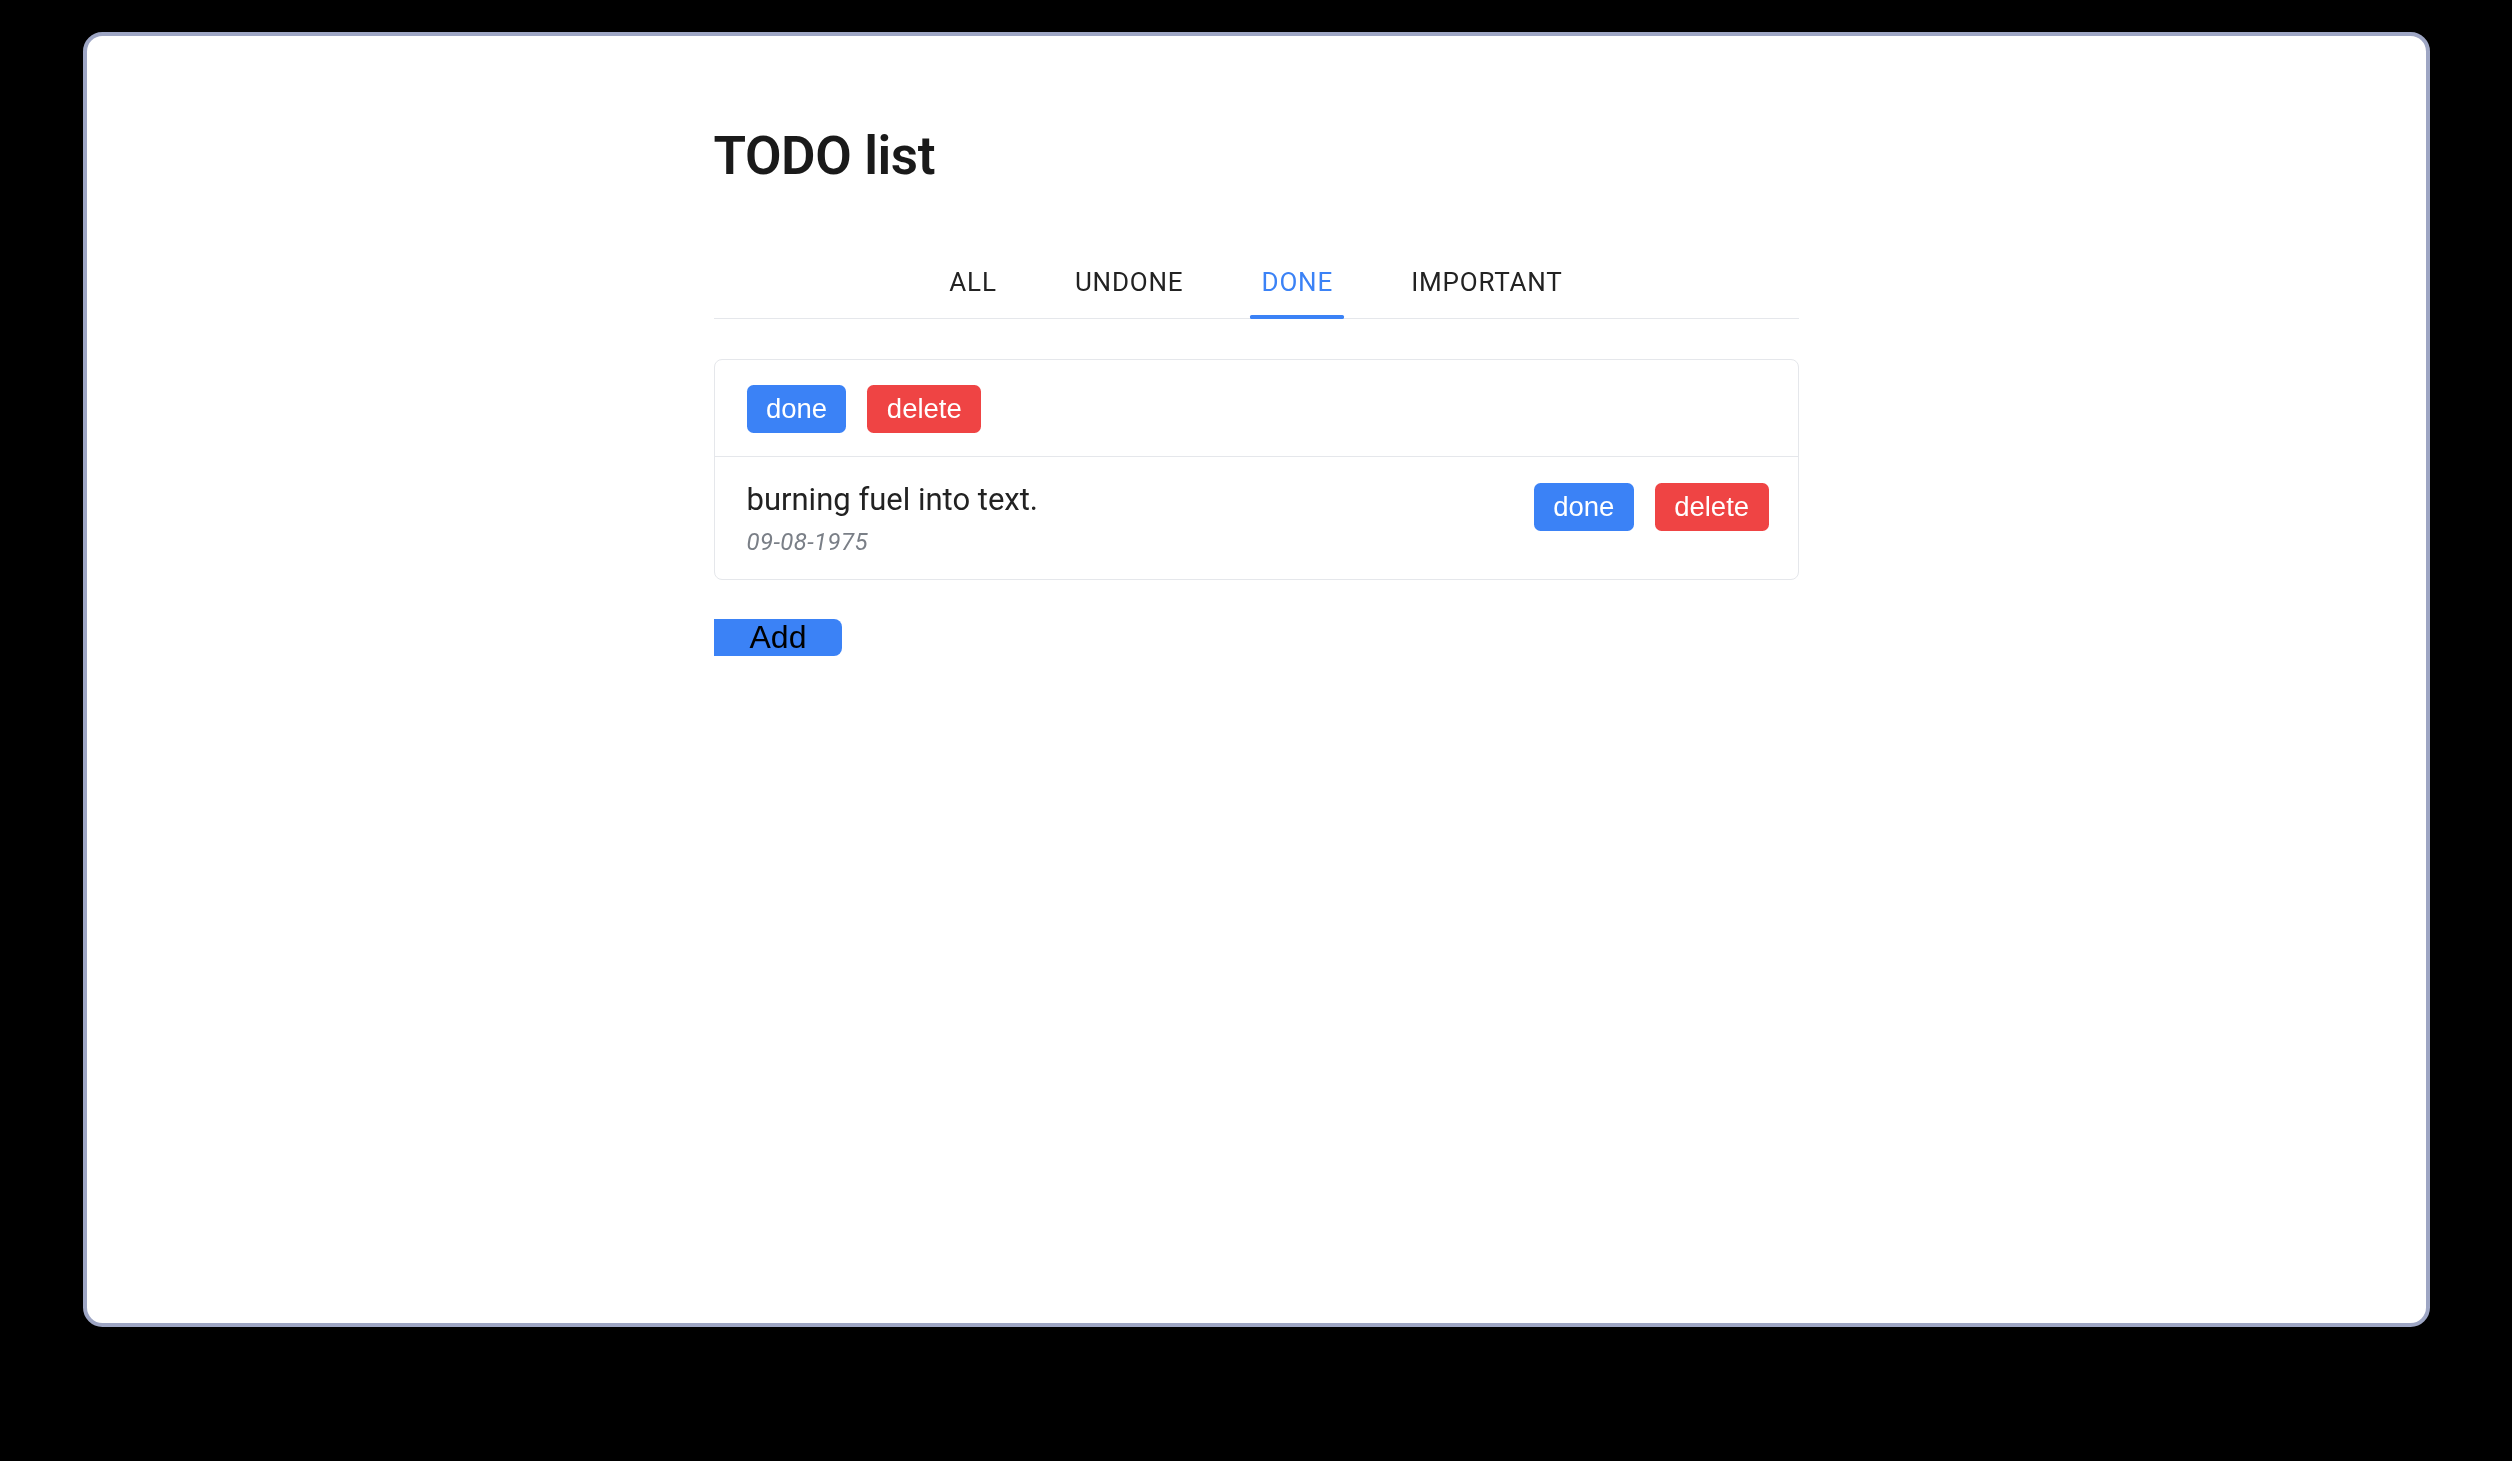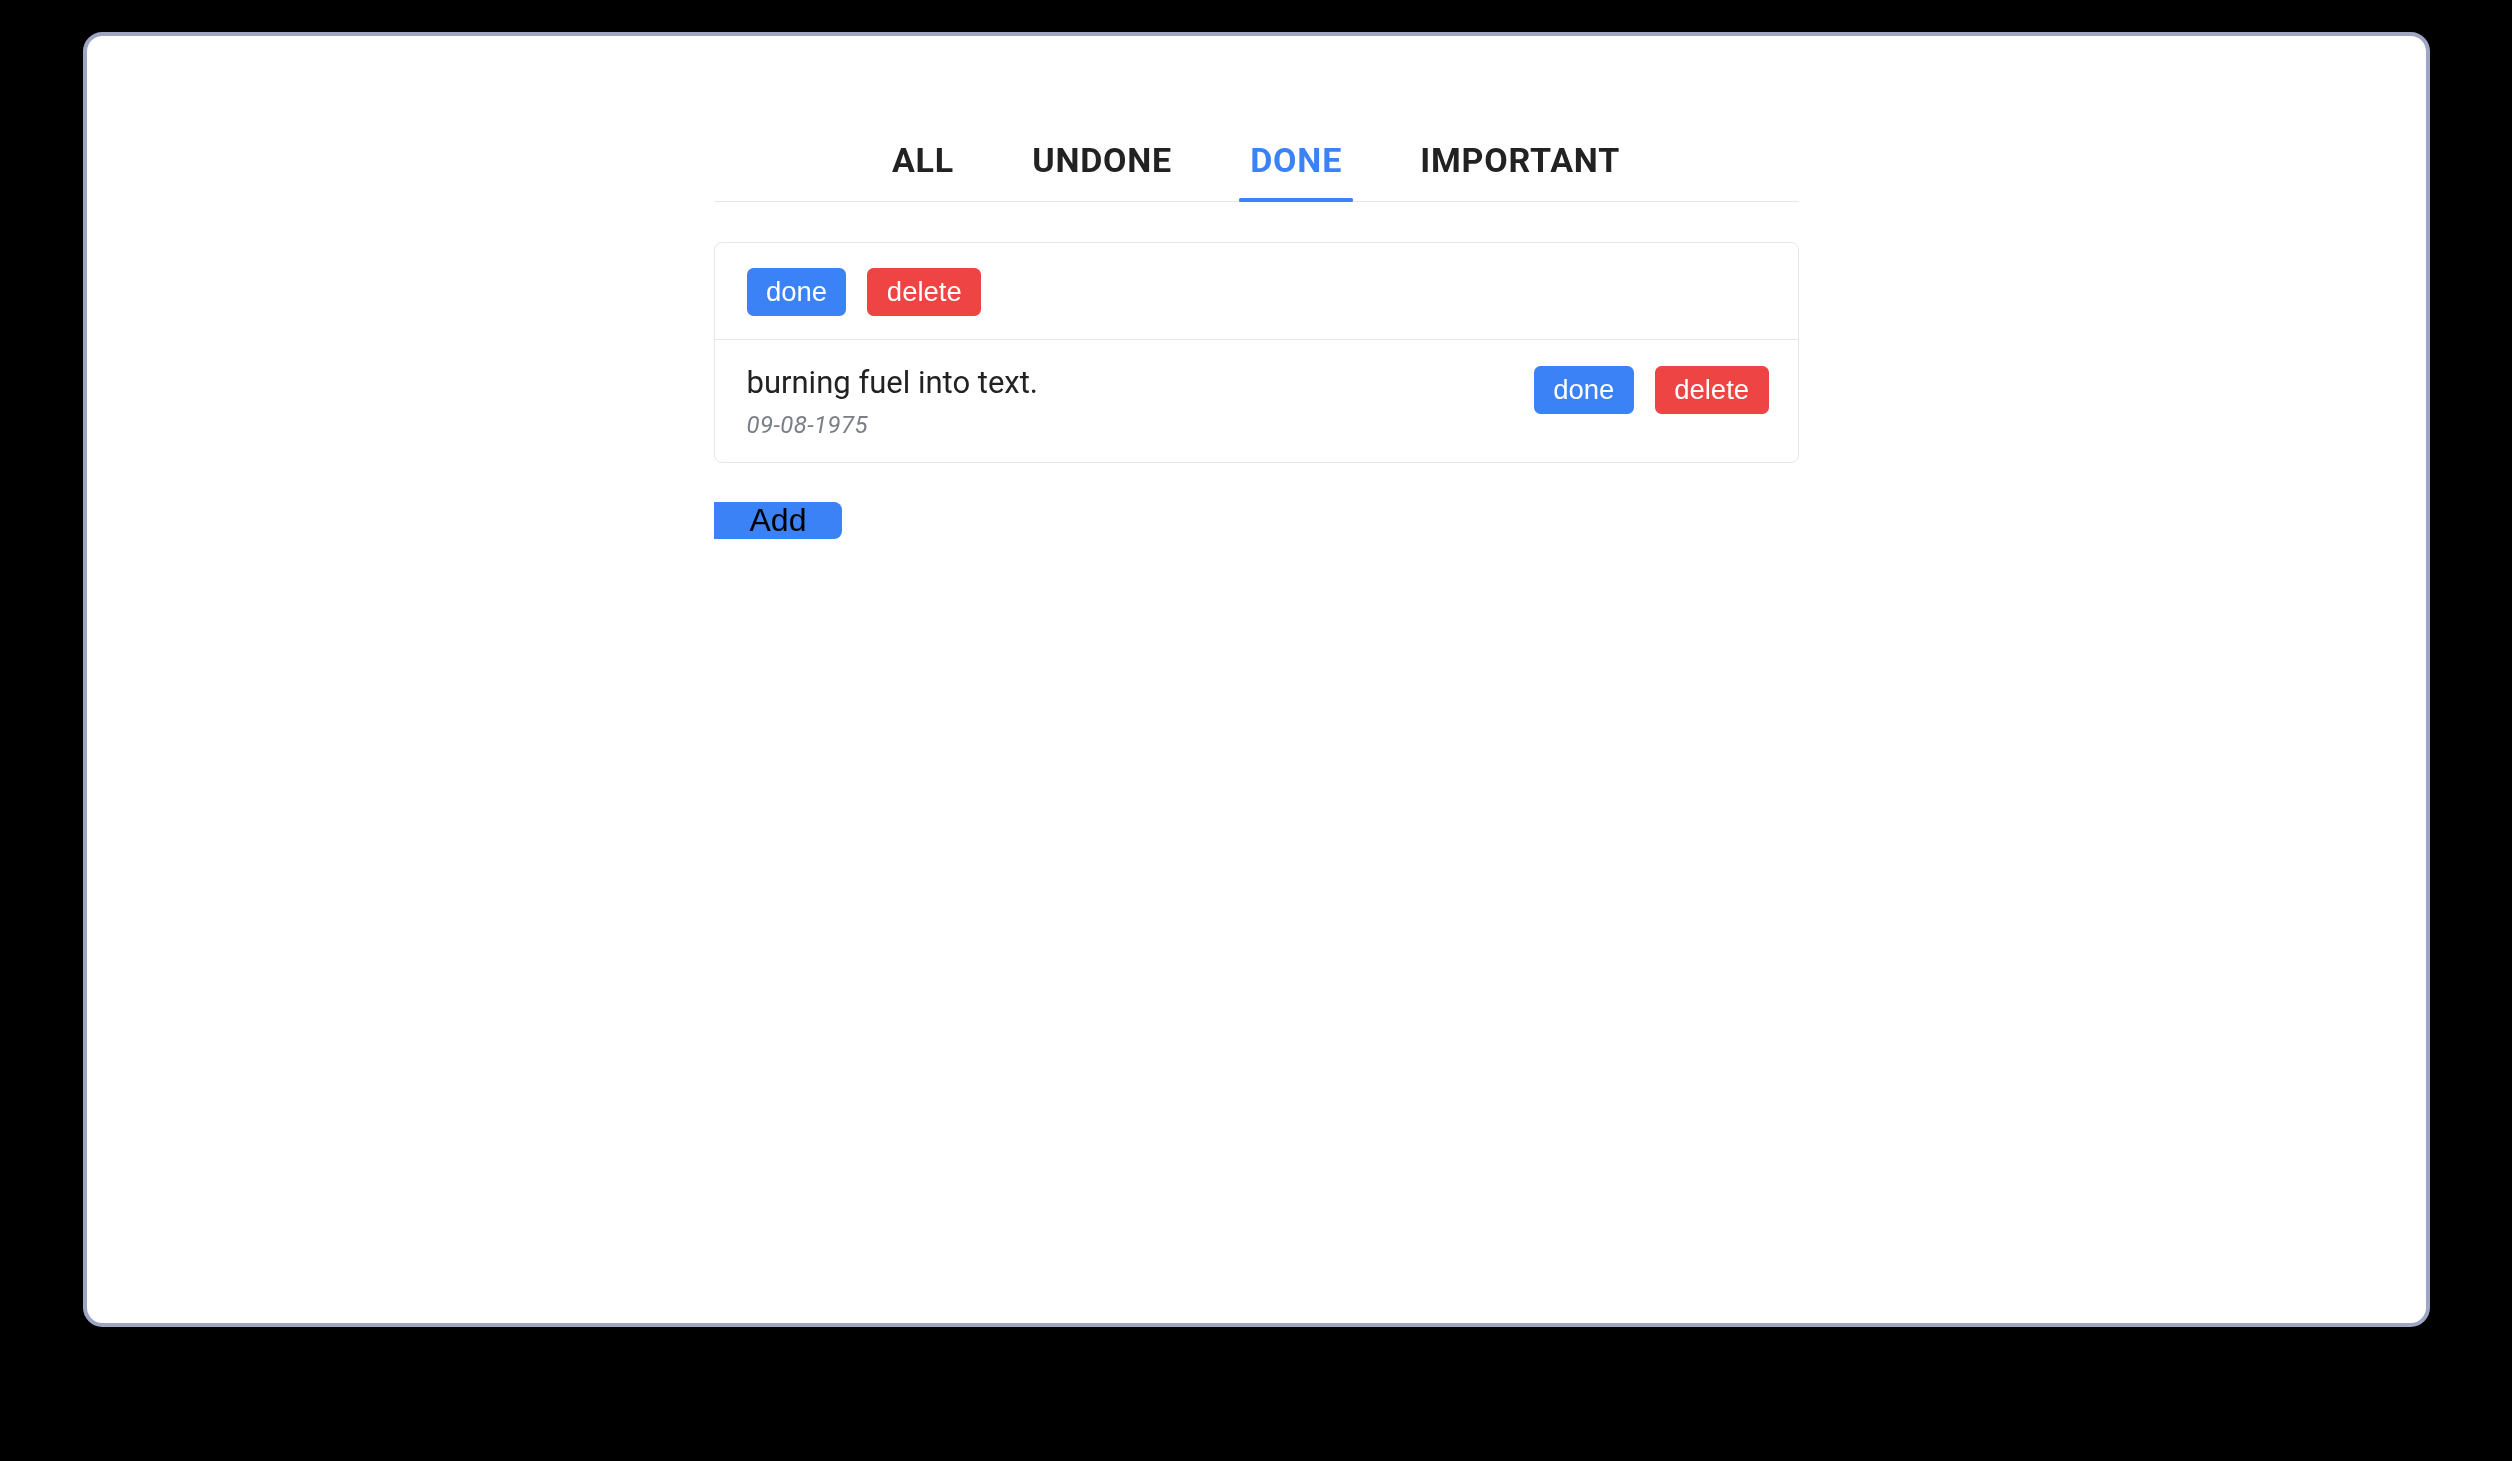--- a/index.html
+++ b/index.html
@@ -36,27 +36,27 @@
     letter-spacing: -0.4px;
   }
   .tabs {
     display: flex;
     gap: 49px;
     border-bottom: 1.6px solid #e5e7eb;
     padding: 0 6.5px;
     justify-content: center;
   }
   .tab {
-    font-size: 34px;
+    font-size: 26px;
     letter-spacing: 0.8px;
     color: #222;
     padding: 14.6px 14.6px 21px 14.6px;
     cursor: pointer;
     position: relative;
-    font-weight: 700;
+    font-weight: 400;
   }
   .tab.active {
     color: #3b82f6;
   }
   .tab.active::after {
     content: "";
     position: absolute;
     left: 3.2px;
     right: 3.2px;
     bottom: -1.6px;
@@ -132,20 +132,21 @@
     cursor: pointer;
     font-weight: 400;
   }
 </style>
 </head>
 <body>
 
 <div class="window">
   <div class="container">
 
+    <h1 class="page-title">TODO list</h1>
 
     <div class="tabs">
       <div class="tab">ALL</div>
       <div class="tab">UNDONE</div>
       <div class="tab active">DONE</div>
       <div class="tab">IMPORTANT</div>
     </div>
 
     <div class="list">
 

